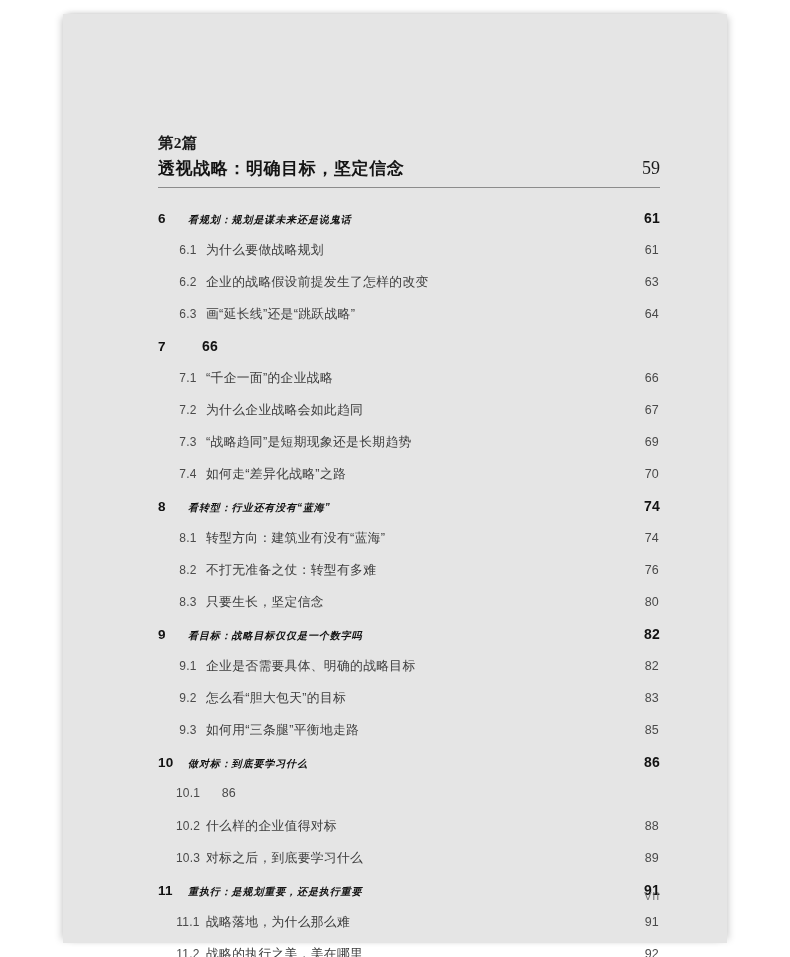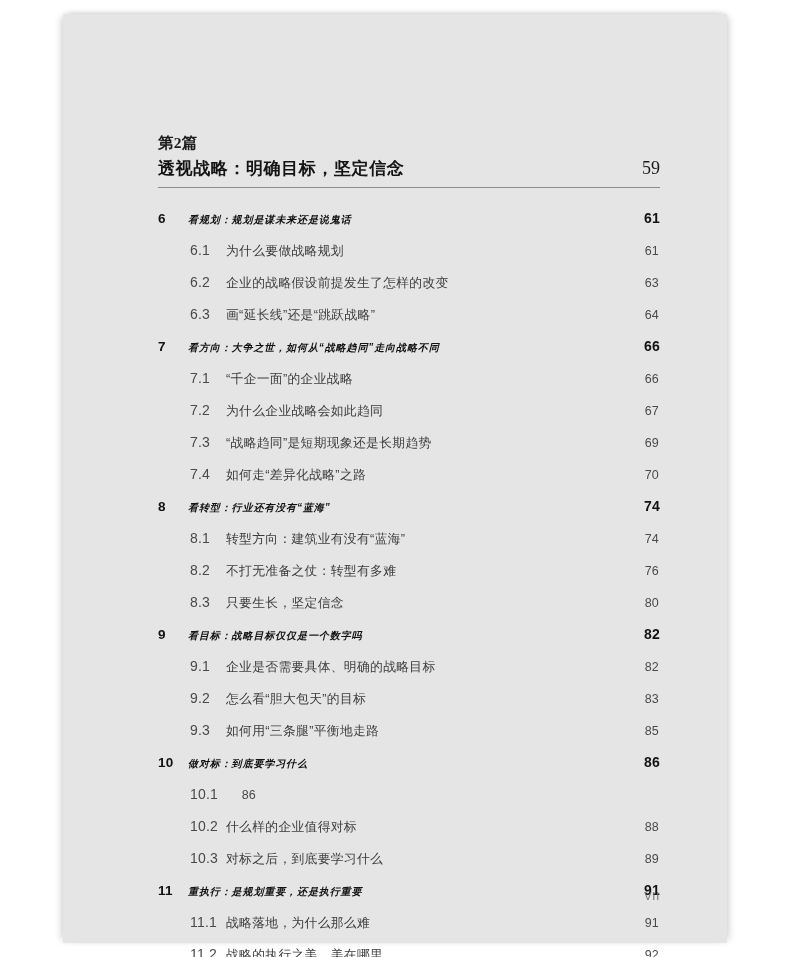--- a/index.html
+++ b/index.html
@@ -102,23 +102,24 @@
     flex: 0 0 auto;
     font-size: 13px;
     letter-spacing: 0.2px;
   }
   .toc-row.chapter .num {
     width: 30px;
     font-size: 13.5px;
   }
   .toc-row.section .num {
     width: 36px;
-    margin-left: 32px;
-    font-size: 14px;
+    margin-left: 12px;
+    font-size: 12px;
     color: #4a4a4a;
+    text-align: center;
   }
   .label {
     flex: 1 1 auto;
     font-size: 13px;
     letter-spacing: 0.35px;
     white-space: nowrap;
     overflow: hidden;
   }
   .toc-row.chapter .label {
     font-size: 10px;
@@ -193,21 +194,20 @@
             <span class="label">企业的战略假设前提发生了怎样的改变</span>
             <span class="pg">63</span>
           </div>
           <div class="toc-row section">
             <span class="num">6.3</span>
             <span class="label">画“延长线”还是“跳跃战略”</span>
             <span class="pg">64</span>
           </div>
           <div class="toc-row chapter">
             <span class="num">7</span>
-            <span class="label">看方向：大争之世，如何从“战略趋同”走向战略不同</span>
             <span class="pg">66</span>
           </div>
           <div class="toc-row section">
             <span class="num">7.1</span>
             <span class="label">“千企一面”的企业战略</span>
             <span class="pg">66</span>
           </div>
           <div class="toc-row section">
             <span class="num">7.2</span>
             <span class="label">为什么企业战略会如此趋同</span>

